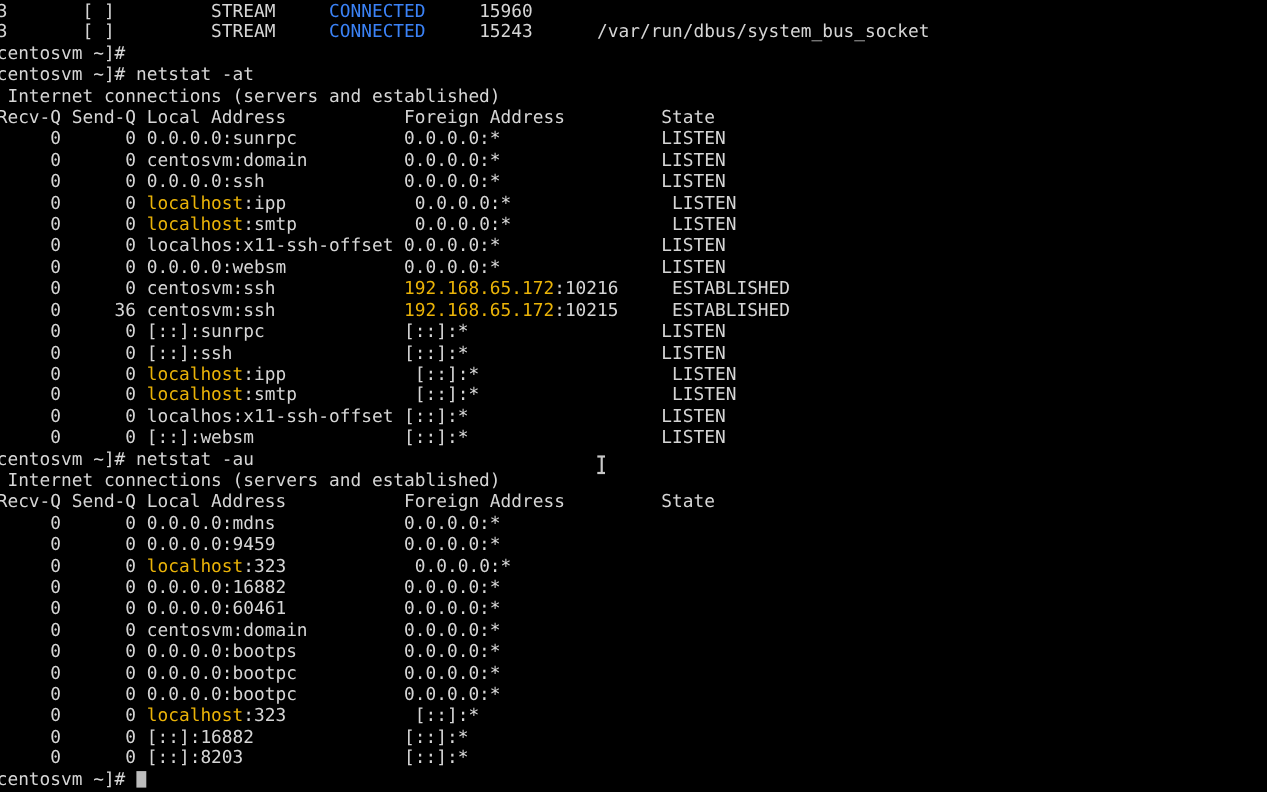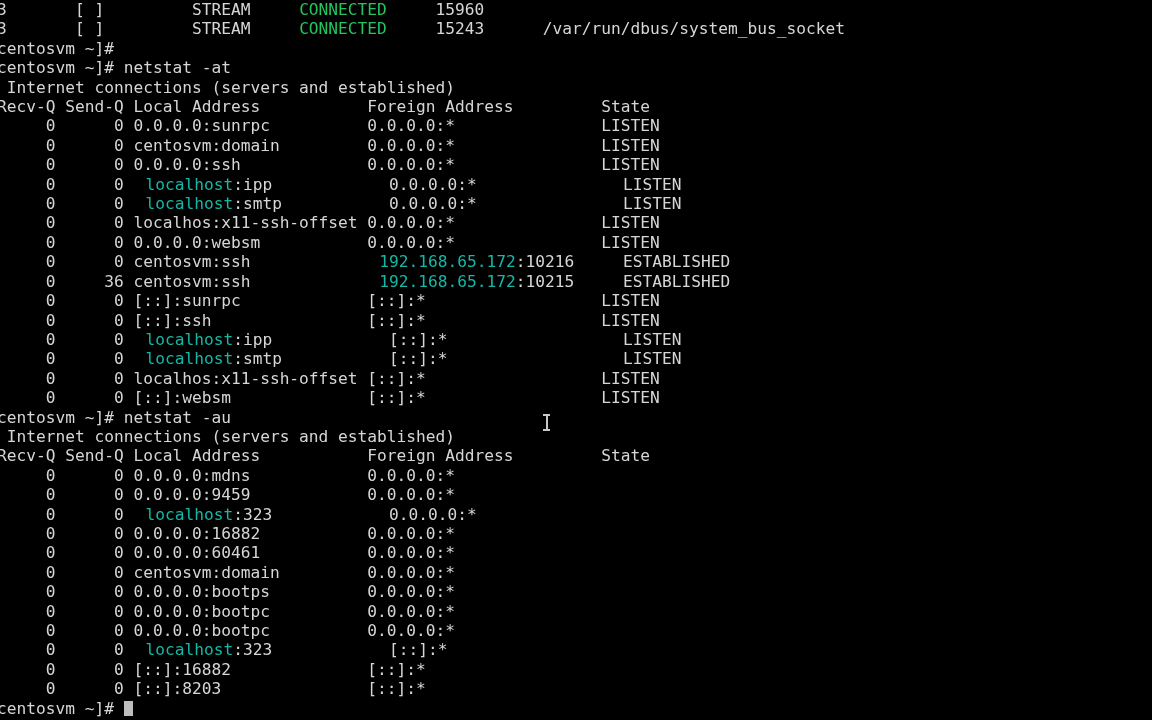--- a/index.html
+++ b/index.html
@@ -31,22 +31,22 @@
     left: -3px;
     top: 0px;
     white-space: pre;
   }
   .row {
     height: 19.42px;
     white-space: pre;
     display: block;
   }
   .w  { color: #d6d6d6; }
-  .gr { color: #22c55e; }
-  .mg { color: #14b8a6; margin-left: 12px; }
+  .gr { color: #3b82f6; }
+  .mg { color: #eab308; }
   .cursor-block {
     display: inline-block;
     width: 9.7px;
     height: 15px;
     background: #bdbdbd;
     vertical-align: -2px;
   }
   #mouse-cursor {
     position: absolute;
     left: 543px;

